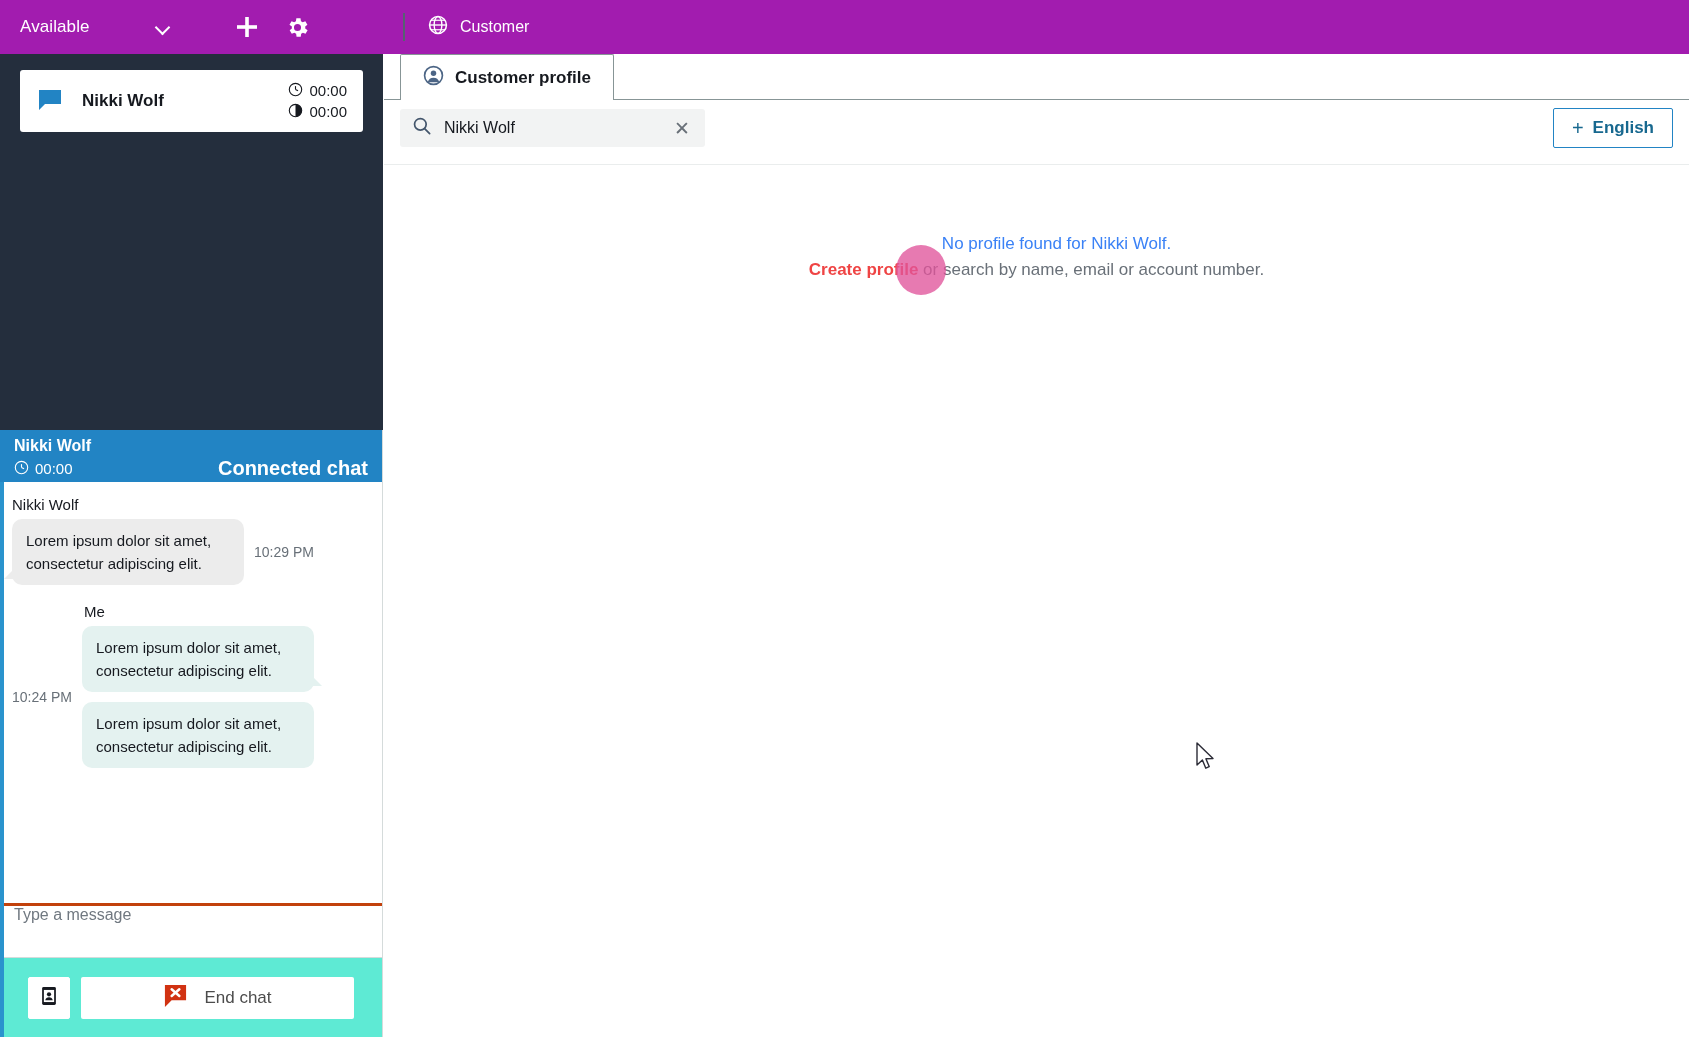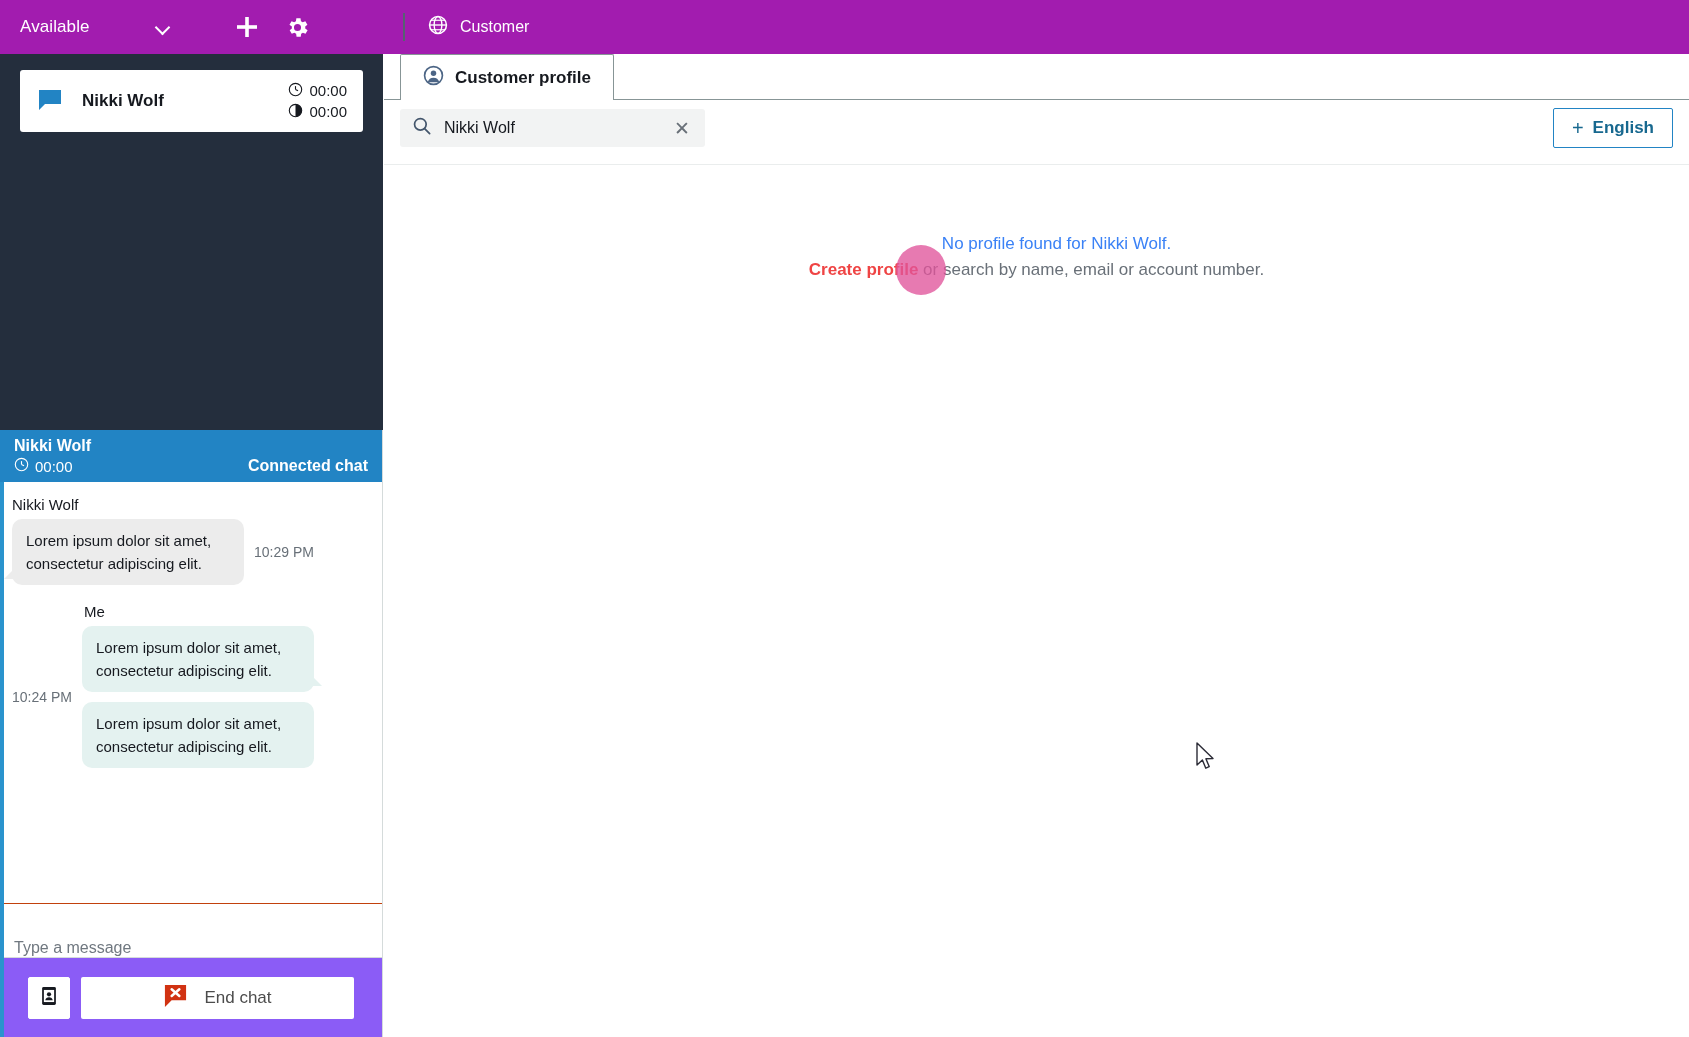--- a/index.html
+++ b/index.html
@@ -73,21 +73,21 @@
   .chat-header {
     height: 52px; background: #2284C4; color: #fff;
     padding: 5px 14px 0 14px; position: relative;
   }
   .chat-header-name { font-size: 16px; font-weight: bold; line-height: 21px; }
   .chat-header-row2 {
     display: flex; align-items: center; justify-content: space-between;
     margin-top: 1px;
   }
   .chat-header-timer { display: flex; align-items: center; gap: 6px; font-size: 15px; }
-  .chat-header-state { font-size: 16px; font-weight: bold; }
+  .chat-header-state { font-size: 20px; font-weight: bold; }
 
   .chat-body { flex: 1; overflow: hidden; padding: 14px 12px 0 12px; position: relative; }
   .msg-group { margin-bottom: 4px; }
   .msg-sender { font-size: 15px; color: #16191F; margin-bottom: 6px; }
   .msg-sender.me { margin-left: 72px; }
   .bubble-row { display: flex; align-items: center; }
   .bubble {
     padding: 10px 14px; border-radius: 10px; font-size: 15px; line-height: 23px;
     color: #16191F; max-width: 232px; position: relative;
   }
@@ -101,26 +101,26 @@
     content: ""; position: absolute; right: -8px; bottom: 6px;
     border-top: 9px solid transparent; border-left: 9px solid #e4f2f0;
   }
   .ts { font-size: 14px; color: #687078; }
   .ts.right { margin-left: 10px; }
   .ts.left { width: 62px; text-align: left; }
   .out-stack { display: flex; flex-direction: column; gap: 10px; }
   .out-row { display: flex; align-items: center; }
 
   .chat-input {
-    height: 54px; border-top: 1px solid #c2410c; display: flex; align-items: flex-end;
+    height: 54px; border-top: 3px solid #c2410c; display: flex; align-items: flex-start;
     padding: 0 14px; cursor: text;
   }
   .chat-input .ph { font-size: 16px; color: #707880; }
   .chat-actions {
-    height: 80px; background: #8b5cf6; border-top: 1px solid #d5dbdb;
+    height: 80px; background: #5eead4; border-top: 1px solid #d5dbdb;
     display: flex; align-items: center; padding: 0 28px; gap: 11px;
   }
   .sq-btn {
     width: 42px; height: 42px; background: #fff; border: 1px solid #ffffff;
     display: flex; align-items: center; justify-content: center; cursor: pointer;
     border-radius: 2px;
   }
   .end-btn {
     flex: 1; height: 42px; background: #fff; border-radius: 2px;
     display: flex; align-items: center; justify-content: center; gap: 16px;

